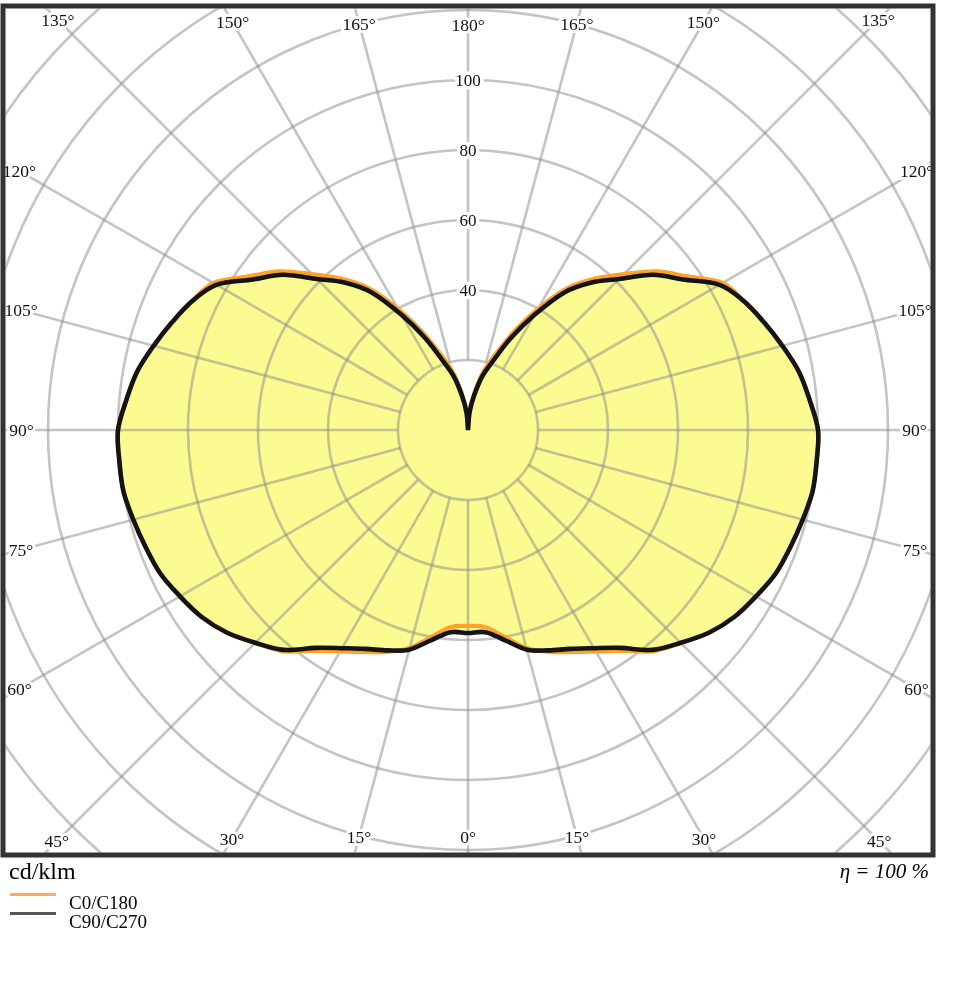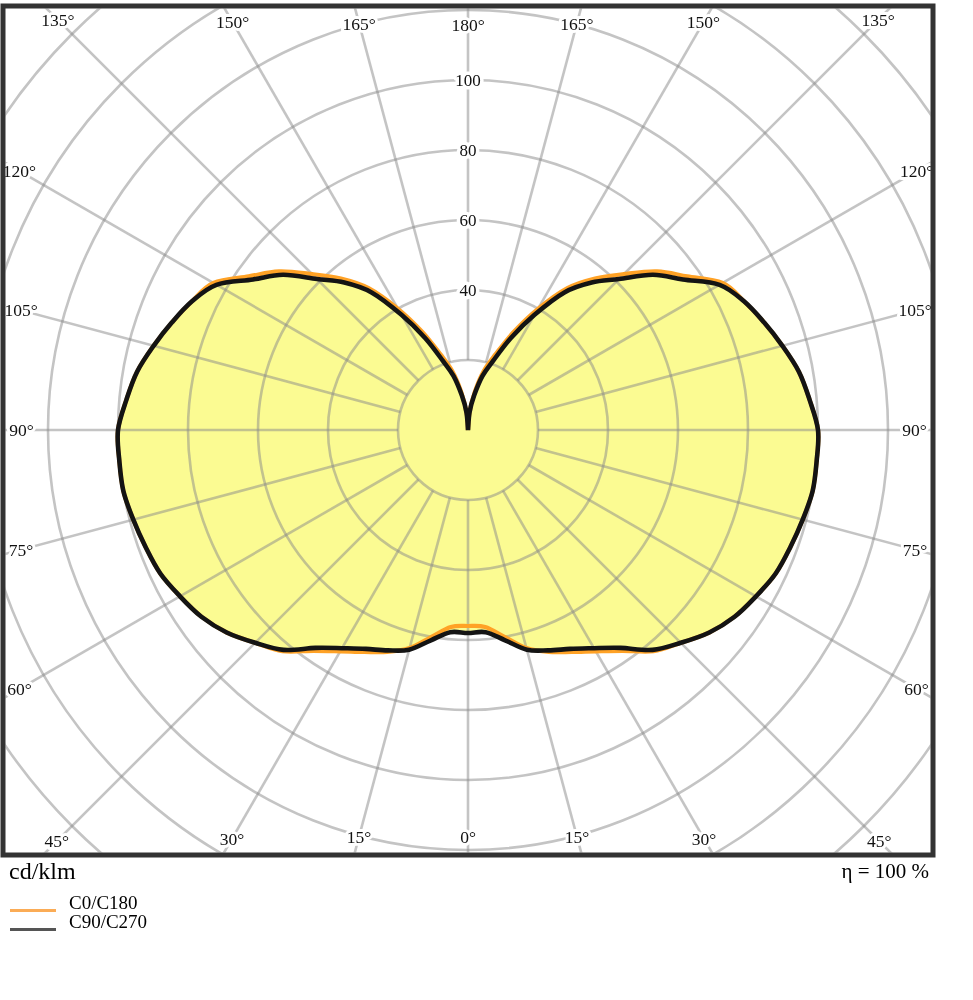--- a/index.html
+++ b/index.html
@@ -3,23 +3,23 @@
 <meta charset="utf-8">
 <style>
   html,body{margin:0;padding:0;background:#fff;}
   .figure{position:relative;width:973px;height:1000px;background:#fff;overflow:hidden;
           font-family:"Liberation Serif", serif;color:#000;}
   .figure svg{position:absolute;left:0;top:0;}
   svg text{font-family:"Liberation Serif", serif;fill:#111;}
   text.grid-label{font-size:17px;paint-order:stroke;stroke:#fff;stroke-width:7px;stroke-linejoin:round;}
   text.angle-label{font-size:17.5px;paint-order:stroke;stroke:#fff;stroke-width:6px;stroke-linejoin:round;}
   .unit-label{position:absolute;left:9px;top:858px;font-size:24px;}
-  .eff-label{position:absolute;right:44px;top:859px;font-size:21px;}
+  .eff-label{position:absolute;right:44px;top:859px;font-size:21px;font-style:italic;}
   .legend{position:absolute;left:10px;top:893px;}
-  .legend-row{display:flex;align-items:flex-end;height:19px;}
+  .legend-row{display:flex;align-items:flex-start;height:19px;}
   .swatch{display:inline-block;width:46px;height:0;border-top-style:solid;border-top-width:3px;margin-right:13px;}
   .legend-label{font-size:19px;line-height:19px;}
 </style>
 </head>
 <body>
 
 <div class="figure">
   <svg id="plot" width="973" height="862" viewBox="0 0 973 862">
       <rect x="0" y="0" width="973" height="862" fill="#fff"></rect>
       <defs>

